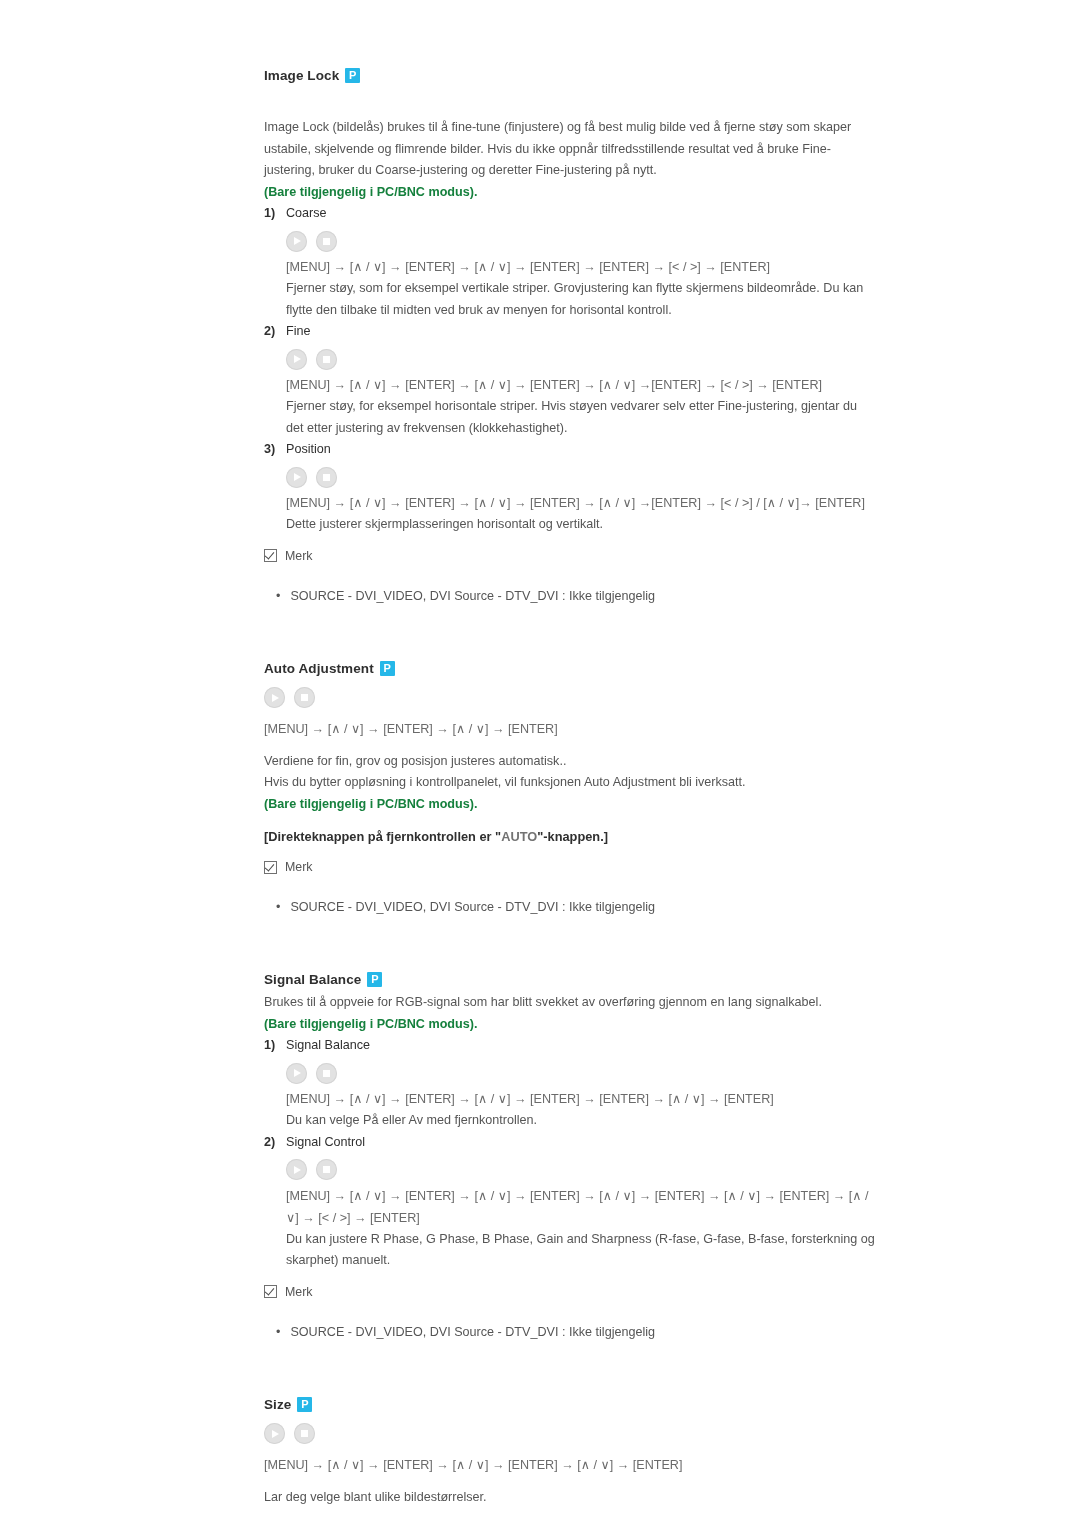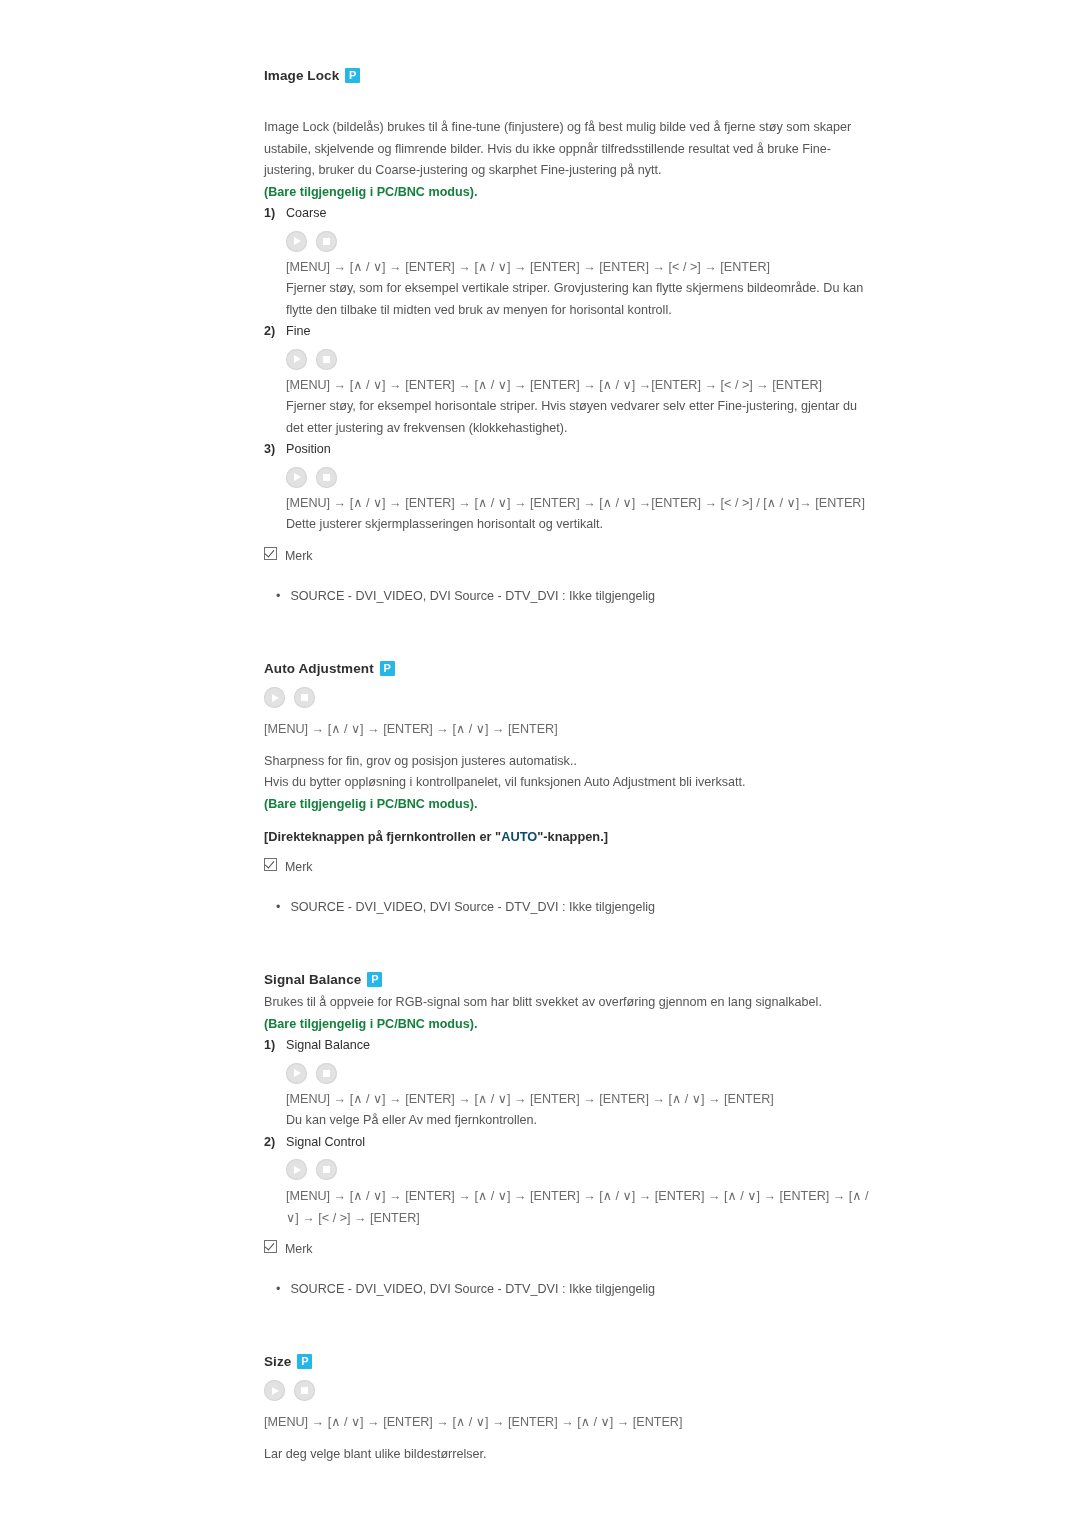--- a/index.html
+++ b/index.html
@@ -122,21 +122,21 @@
   .cmd {
     font-size: 12.6px;
     line-height: 22px;
     color: #6a6a6a;
     margin: 0;
   }
 
   
   .merk-row {
     display: flex;
-    align-items: flex-start;
+    align-items: center;
     gap: 8px;
     margin: 0;
   }
   .chk {
     width: 11px;
     height: 11px;
     border: 1px solid #707070;
     position: relative;
     display: inline-block;
     flex: 0 0 11px;
@@ -166,21 +166,21 @@
     font-size: 12.6px;
     line-height: 20px;
     color: #555;
   }
   .bullet-text {
     font-size: 12.6px;
     line-height: 20px;
     color: #555555;
   }
 
-  .green { color: #0c4a6e; font-weight: bold; }
+  .green { color: #737373; font-weight: bold; }
   .direct-line {
     font-size: 12.8px;
     font-weight: bold;
     color: #2f2f2f;
     line-height: 21px;
     margin: 0;
   }
 
   
   .gap-lg  { height: 34px; }
@@ -195,21 +195,21 @@
 <div class="page">
 
   <div>
     <h2 class="sec-head">
       <span>Image Lock</span>
       <span class="badge-p">P</span>
     </h2>
 
     <div class="gap-lg"></div>
 
-    <p class="body">Image Lock (bildelås) brukes til å fine-tune (finjustere) og få best mulig bilde ved å fjerne støy som skaper ustabile, skjelvende og flimrende bilder. Hvis du ikke oppnår tilfredsstillende resultat ved å bruke Fine-justering, bruker du Coarse-justering og skarphet Fine-justering på nytt.</p>
+    <p class="body">Image Lock (bildelås) brukes til å fine-tune (finjustere) og få best mulig bilde ved å fjerne støy som skaper ustabile, skjelvende og flimrende bilder. Hvis du ikke oppnår tilfredsstillende resultat ved å bruke Fine-justering, bruker du Coarse-justering og deretter Fine-justering på nytt.</p>
     <p class="bold-note">(Bare tilgjengelig i PC/BNC modus).</p>
 
     <div class="num-item">
       <span class="num-label">1)</span>
       <span class="num-title">Coarse</span>
     </div>
     <div class="indent">
       <div class="icon-row">
         <span class="circ">
             <span class="tri"></span>
@@ -285,21 +285,21 @@
         </span>
       <span class="circ">
           <span class="sq"></span>
         </span>
     </div>
 
     <div class="gap-xs"></div>
     <p class="cmd">[MENU] → [∧ / ∨] → [ENTER] → [∧ / ∨] → [ENTER]</p>
 
     <div class="gap-sm"></div>
-    <p class="body">Sharpness for fin, grov og posisjon justeres automatisk..</p>
+    <p class="body">Verdiene for fin, grov og posisjon justeres automatisk..</p>
     <p class="body">Hvis du bytter oppløsning i kontrollpanelet, vil funksjonen Auto Adjustment bli iverksatt.</p>
     <p class="bold-note">(Bare tilgjengelig i PC/BNC modus).</p>
 
     <div class="gap-sm"></div>
     <p class="direct-line"><span>[Direkteknappen på fjernkontrollen er "</span><span class="green">AUTO</span><span>"-knappen.]</span></p>
 
     <div class="gap-sm"></div>
     <div class="merk-row">
       <span class="chk"></span>
       <span class="merk-label">Merk</span>
@@ -348,20 +348,21 @@
     <div class="indent">
       <div class="icon-row">
         <span class="circ">
             <span class="tri"></span>
           </span>
         <span class="circ">
             <span class="sq"></span>
           </span>
       </div>
       <p class="cmd">[MENU] → [∧ / ∨] → [ENTER] → [∧ / ∨] → [ENTER] → [∧ / ∨] → [ENTER] → [∧ / ∨] → [ENTER] → [∧ / ∨] → [&lt; / &gt;] → [ENTER]</p>
+      <p class="body">Du kan justere R Phase, G Phase, B Phase, Gain and Sharpness (R-fase, G-fase, B-fase, forsterkning og skarphet) manuelt.</p>
     </div>
 
     <div class="gap-sm"></div>
     <div class="merk-row">
       <span class="chk"></span>
       <span class="merk-label">Merk</span>
     </div>
 
     <div class="gap-md"></div>
     <div class="bullet-row">

